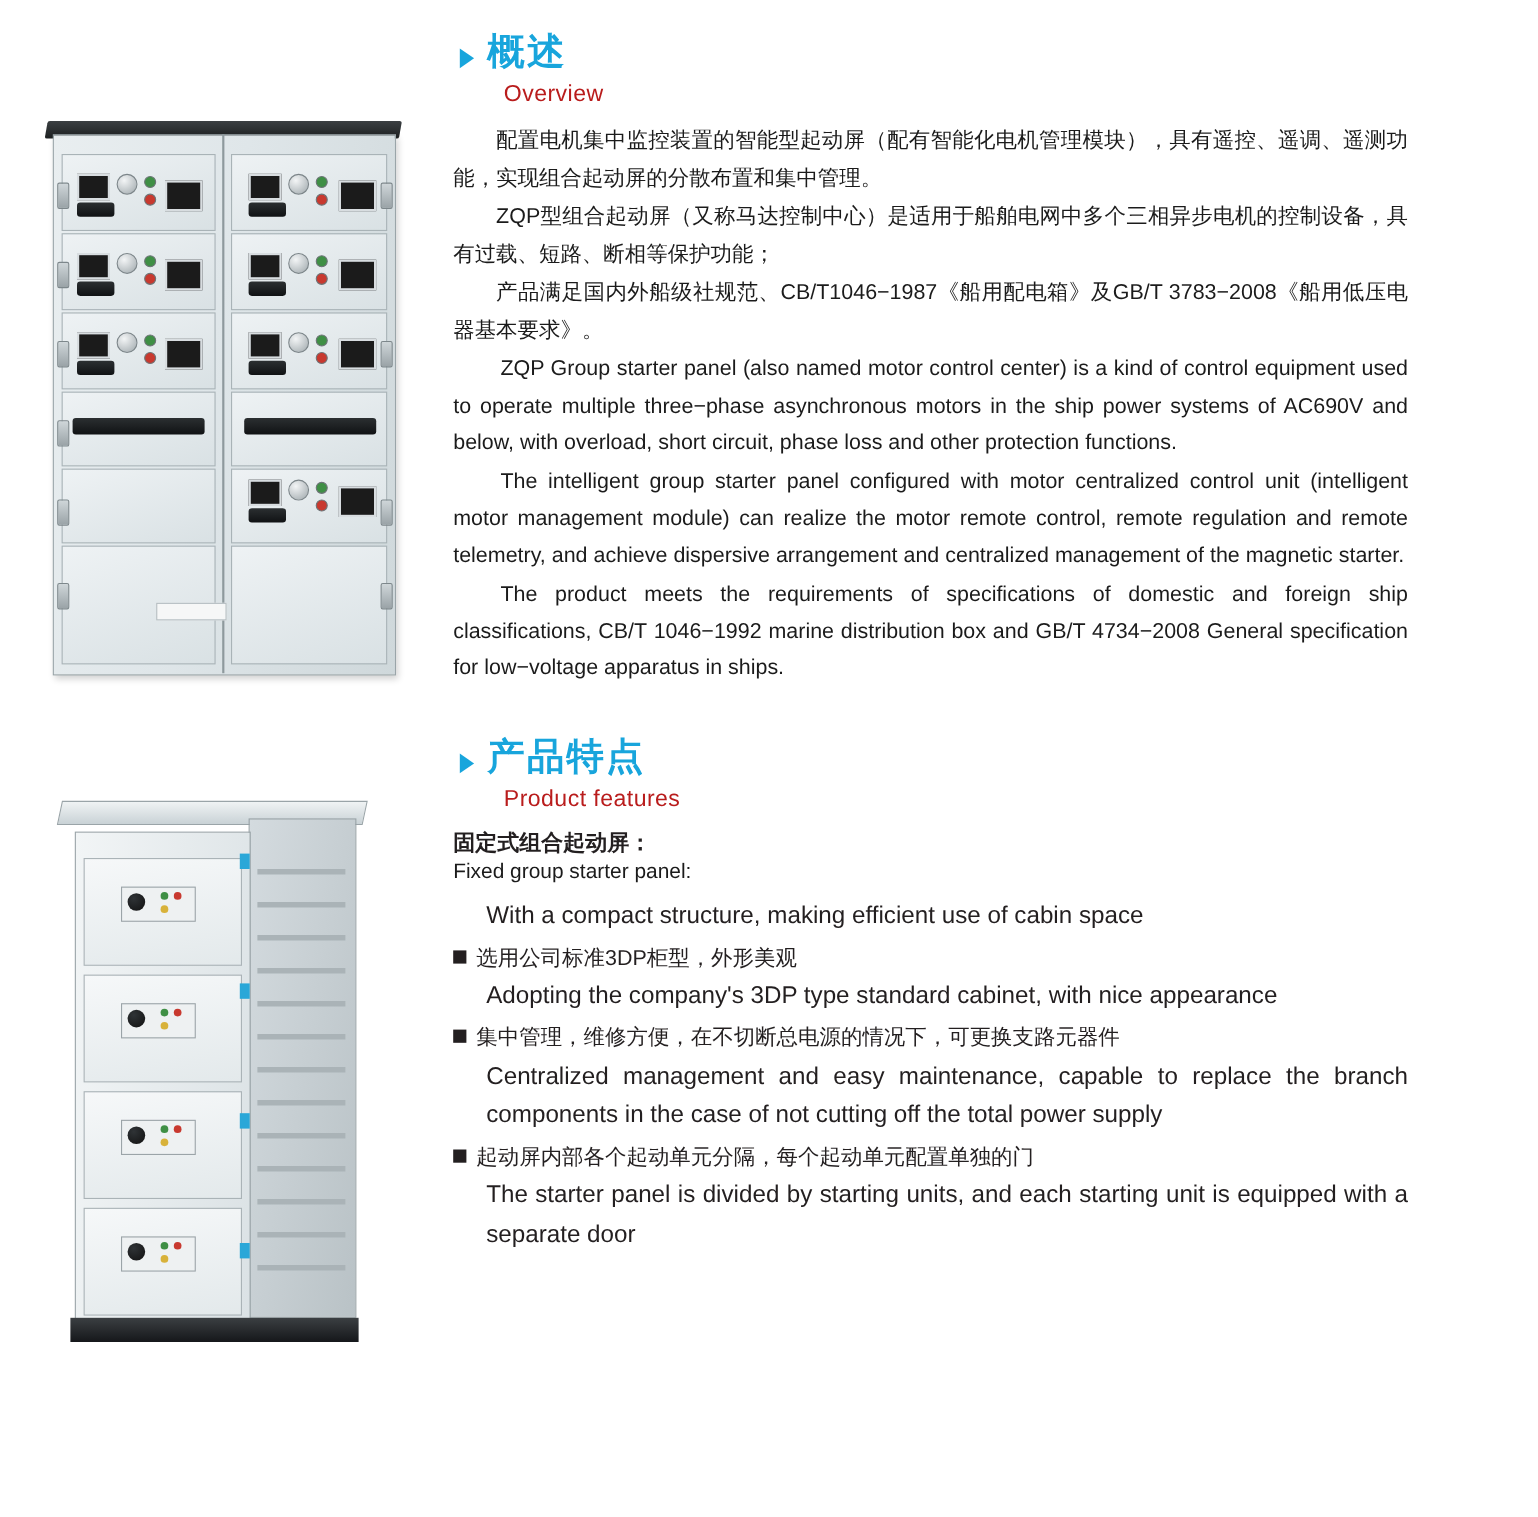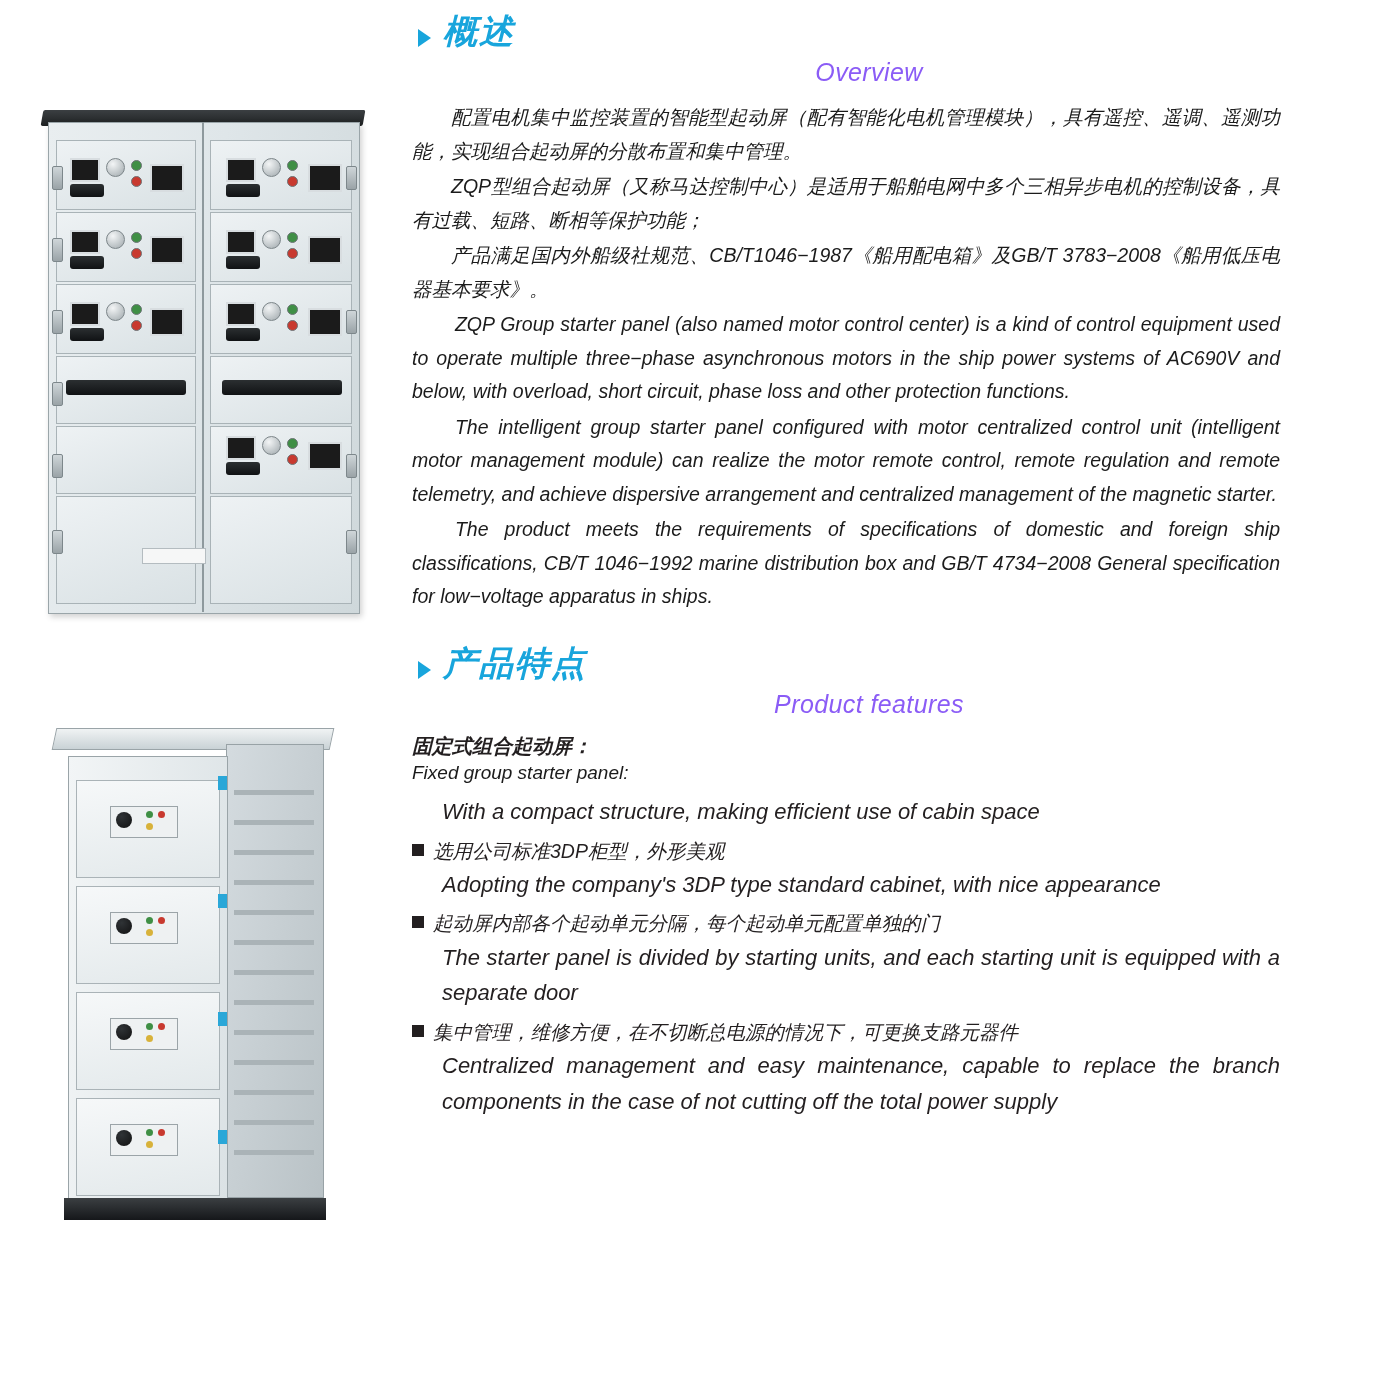--- a/index.html
+++ b/index.html
@@ -45,22 +45,21 @@
     width: 330px;
     height: 540px;
   }
 
   
   .right-col {
     position: absolute;
     left: 412px;
     top: 0;
     width: 868px;
-    padding-top: 14px;
-    font-style: italic;
+    padding-top: 30px;
   }
 
   .section-head {
     display: flex;
     align-items: baseline;
     gap: 12px;
     margin-left: 6px;
   }
   .tri {
     display: inline-block;
@@ -73,25 +72,24 @@
     top: 4px;
   }
   .head-cn {
     font-size: 34px;
     font-weight: bold;
     color: #18a5dc;
     letter-spacing: 2px;
     line-height: 1;
   }
   .head-en {
-    font-size: 25px;
-    color: #8b5cf6;
+    font-size: 21px;
+    color: #b91c1c;
     margin: 10px 0 14px 46px;
     letter-spacing: .4px;
-    text-align: center;
   }
 
   p.body {
     font-size: 19.5px;
     line-height: 1.72;
     margin: 0 0 2px 0;
     text-align: justify;
     text-justify: inter-word;
     color: #1b1b1b;
   }
@@ -465,21 +463,21 @@
     <div class="head-en">Overview</div>
 
     <p class="body indent">配置电机集中监控装置的智能型起动屏（配有智能化电机管理模块），具有遥控、遥调、遥测功能，实现组合起动屏的分散布置和集中管理。</p>
     <p class="body indent">ZQP型组合起动屏（又称马达控制中心）是适用于船舶电网中多个三相异步电机的控制设备，具有过载、短路、断相等保护功能；</p>
     <p class="body indent">产品满足国内外船级社规范、CB/T1046−1987《船用配电箱》及GB/T 3783−2008《船用低压电器基本要求》。</p>
 
     <p class="body en-indent">ZQP Group starter panel (also named motor control center) is a kind of control equipment used to operate multiple three−phase asynchronous motors in the ship power systems of AC690V and below, with overload, short circuit, phase loss and other protection functions.</p>
     <p class="body en-indent">The intelligent group starter panel configured with motor centralized control unit (intelligent motor management module) can realize the motor remote control, remote regulation and remote telemetry, and achieve dispersive arrangement and centralized management of the magnetic starter.</p>
     <p class="body en-indent">The product meets the requirements of specifications of domestic and foreign ship classifications, CB/T 1046−1992 marine distribution box and GB/T 4734−2008 General specification for low−voltage apparatus in ships.</p>
 
-    <div class="section-head" style="margin-top:32px;text-align:center;">
+    <div class="section-head" style="margin-top:46px;text-align:center;">
       <span class="tri"></span>
       <span class="head-cn">产品特点</span>
     </div>
     <div class="head-en">Product features</div>
 
     <div class="features">
       <div class="sub-cn">固定式组合起动屏：</div>
       <div class="sub-en">Fixed group starter panel:</div>
 
       <div class="feat-item">
@@ -490,28 +488,28 @@
         <div class="feat-cn">
           <span class="bullet"></span>
           <span>选用公司标准3DP柜型，外形美观</span>
         </div>
         <div class="feat-en">Adopting the company's 3DP type standard cabinet, with nice appearance</div>
       </div>
 
       <div class="feat-item">
         <div class="feat-cn">
           <span class="bullet"></span>
+          <span>集中管理，维修方便，在不切断总电源的情况下，可更换支路元器件</span>
+        </div>
+        <div class="feat-en">Centralized management and easy maintenance, capable to replace the branch components in the case of not cutting off the total power supply</div>
+      </div>
+
+      <div class="feat-item">
+        <div class="feat-cn">
+          <span class="bullet"></span>
           <span>起动屏内部各个起动单元分隔，每个起动单元配置单独的门</span>
         </div>
         <div class="feat-en">The starter panel is divided by starting units, and each starting unit is equipped with a separate door</div>
       </div>
-
-      <div class="feat-item">
-        <div class="feat-cn">
-          <span class="bullet"></span>
-          <span>集中管理，维修方便，在不切断总电源的情况下，可更换支路元器件</span>
-        </div>
-        <div class="feat-en">Centralized management and easy maintenance, capable to replace the branch components in the case of not cutting off the total power supply</div>
-      </div>
     </div>
 
   </div>
 </div>
 
 </body></html>

